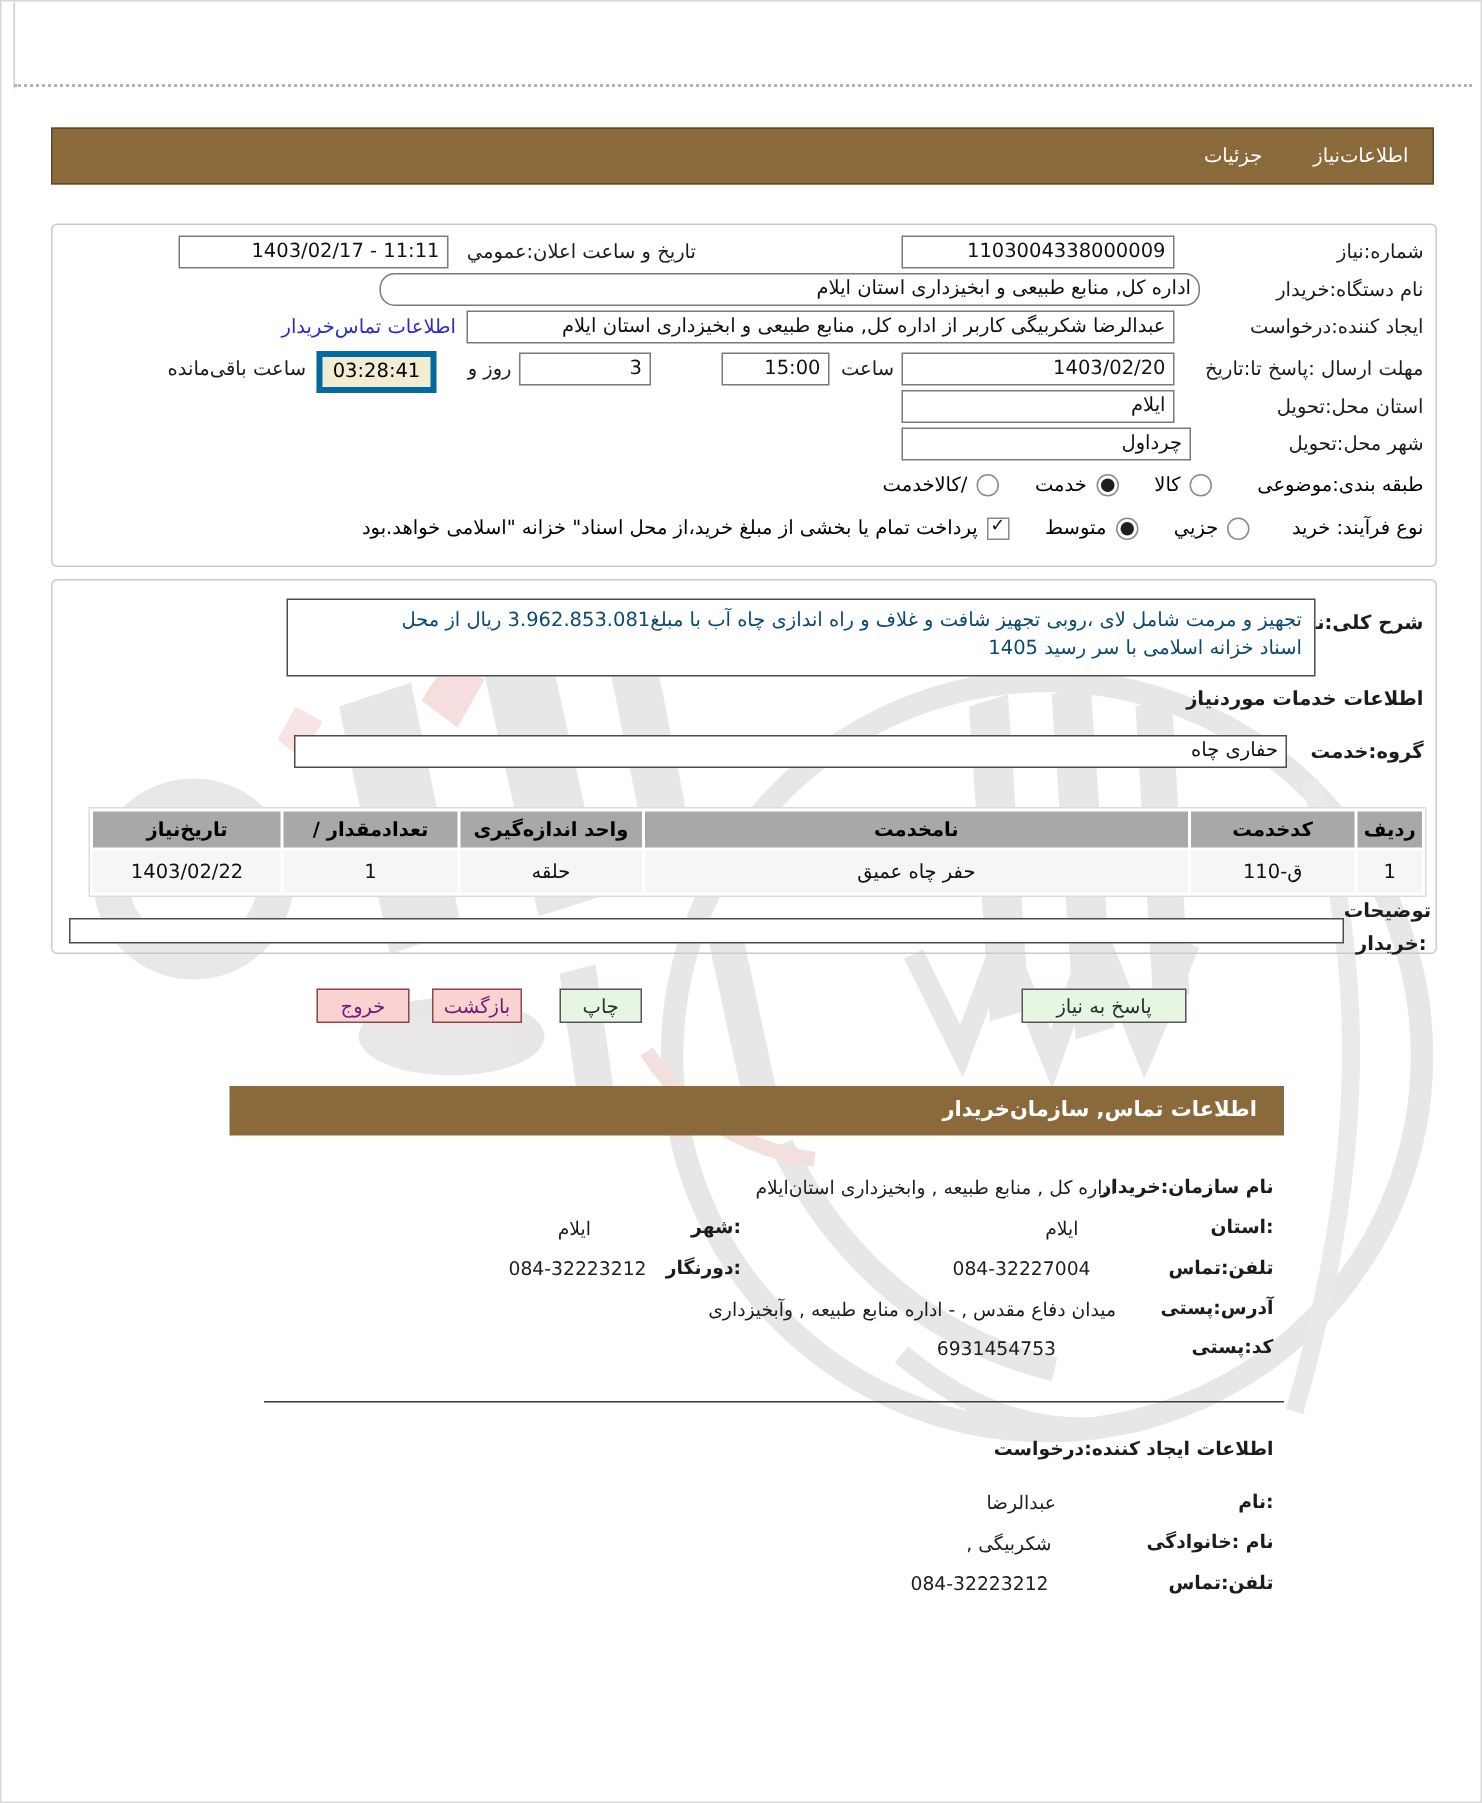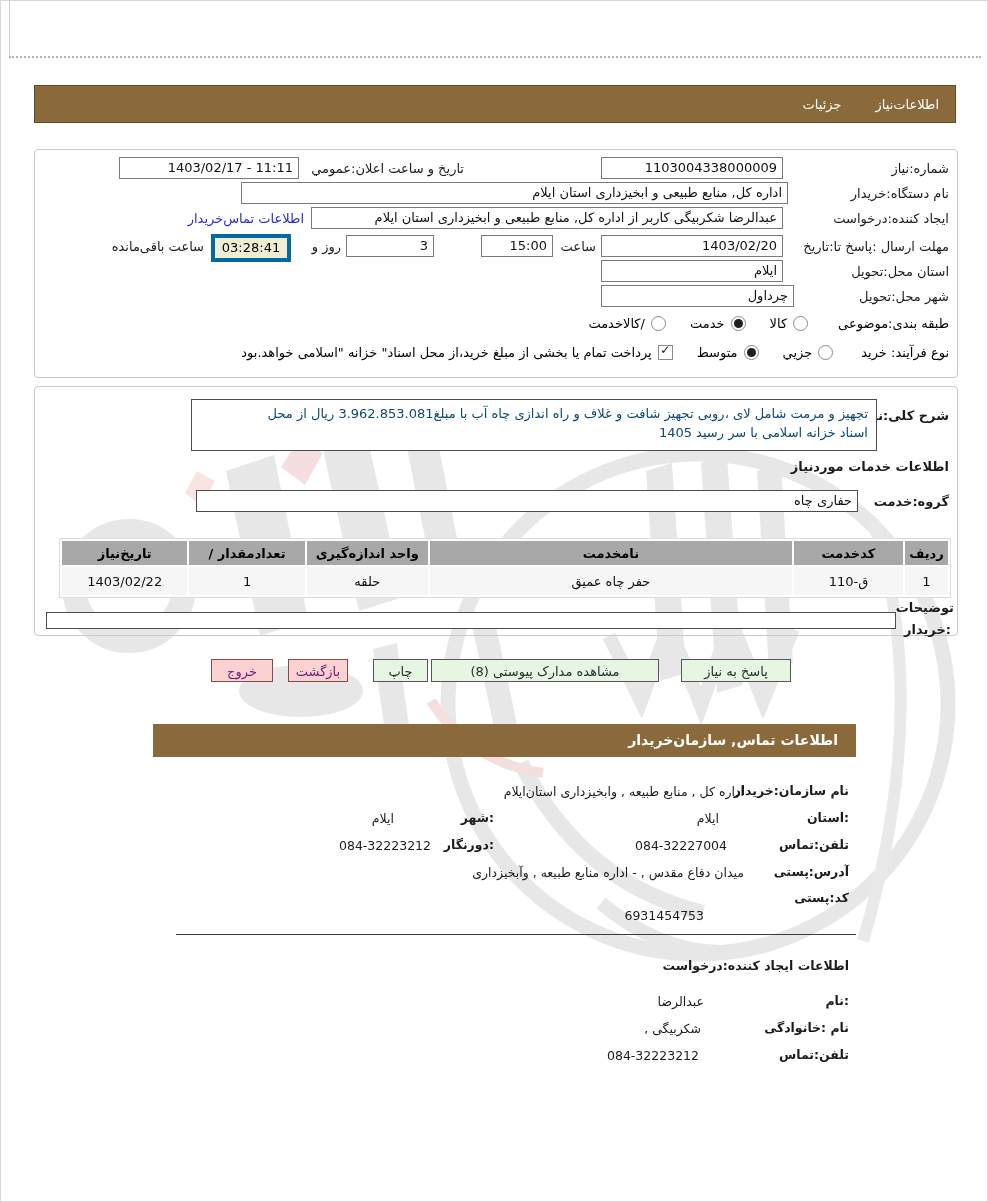--- a/index.html
+++ b/index.html
@@ -73,21 +73,21 @@
   </div>
 
   <div class="panel" style="left:33px;top:148px;width:922px;height:227px;"></div>
 
   <div class="lbl" style="right:38px;top:160px;">شماره:نیاز</div>
   <div class="inp" style="left:600px;top:156px;width:170px;"><span class="ltr">1103004338000009</span></div>
   <div class="lbl" style="right:523px;top:160px;">تاریخ و ساعت اعلان:عمومي</div>
   <div class="inp" style="left:118px;top:156px;width:168px;"><span class="ltr">1403/02/17 - 11:11</span></div>
 
   <div class="lbl" style="right:38px;top:185px;">نام دستگاه:خریدار</div>
-  <div class="inp" style="left:240px;top:181px;width:535px;">اداره کل, منابع طبیعی و ابخیزداری استان ایلام</div>
+  <div class="inp" style="left:252px;top:181px;width:535px;border-radius:10px;">اداره کل, منابع طبیعی و ابخیزداری استان ایلام</div>
 
   <div class="lbl" style="right:38px;top:210px;">ایجاد کننده:درخواست</div>
   <div class="inp" style="left:310px;top:206px;width:460px;">عبدالرضا شکربیگی کاربر از اداره کل, منابع طبیعی و ابخیزداری استان ایلام</div>
   <div class="link" style="right:683px;top:210px;">اطلاعات تماس‌خریدار</div>
 
   <div class="lbl" style="right:38px;top:238px;">مهلت ارسال :پاسخ تا:تاریخ</div>
   <div class="inp" style="left:600px;top:234px;width:170px;"><span class="ltr">1403/02/20</span></div>
   <div class="lbl" style="right:391px;top:238px;">ساعت</div>
   <div class="inp" style="left:480px;top:234px;width:60px;"><span class="ltr">15:00</span></div>
   <div class="inp" style="left:345px;top:234px;width:76px;"><span class="ltr">3</span></div>
@@ -175,21 +175,20 @@
         <td><span class="ltr">1403/02/22</span></td>
       </tr>
     </tbody>
   </table>
 
   <div class="lbl blbl" style="right:33px;top:599px;">توضیحات</div>
   <div class="lbl blbl" style="right:36px;top:621px;">:خریدار</div>
   <div class="inp" style="left:45px;top:611px;width:838px;height:15px;line-height:15px;border-color:#4c4c4c;"></div>
 
   <div class="btn green" style="left:680px;width:110px;">پاسخ به نیاز</div>
-  <div class="btn green" style="left:430px;width:228px;">مشاهده مدارک پیوستی (8)</div>
   <div class="btn green" style="left:372px;width:55px;">چاپ</div>
   <div class="btn pink" style="left:287px;width:60px;">بازگشت</div>
   <div class="btn pink" style="left:210px;width:62px;">خروج</div>
 
   <div class="bar" id="bar2">اطلاعات  تماس, سازمان‌خریدار</div>
 
   <div class="lbl blbl small" style="right:138px;top:782px;">نام سازمان:خریدار</div>
   <div class="lbl small" style="right:243px;top:783px;">اداره کل , منابع طبیعه , وابخیزداری استان‌ایلام</div>
 
   <div class="lbl blbl small" style="right:138px;top:809px;">:استان</div>
@@ -199,21 +198,21 @@
 
   <div class="lbl blbl small" style="right:138px;top:836px;">تلفن:تماس</div>
   <div class="lbl small ltr" style="right:260px;top:837px;">084-32227004</div>
   <div class="lbl blbl small" style="right:493px;top:836px;">:دورنگار</div>
   <div class="lbl small ltr" style="right:556px;top:837px;">084-32223212</div>
 
   <div class="lbl blbl small" style="right:138px;top:863px;">آدرس:پستی</div>
   <div class="lbl small" style="right:243px;top:864px;">میدان دفاع مقدس , - اداره منابع طبیعه , وآبخیزداری</div>
 
   <div class="lbl blbl small" style="right:138px;top:889px;">کد:پستی</div>
-  <div class="lbl small ltr" style="right:283px;top:890px;margin-top:17px;">6931454753</div>
+  <div class="lbl small ltr" style="right:283px;top:890px;">6931454753</div>
 
   <div class="hrline"></div>
 
   <div class="lbl blbl small" style="right:138px;top:957px;">اطلاعات ایجاد کننده:درخواست</div>
 
   <div class="lbl blbl small" style="right:138px;top:992px;">:نام</div>
   <div class="lbl small" style="right:283px;top:993px;">عبدالرضا</div>
 
   <div class="lbl blbl small" style="right:138px;top:1019px;">نام :خانوادگی</div>
   <div class="lbl small" style="right:286px;top:1020px;">شکربیگی ,</div>

